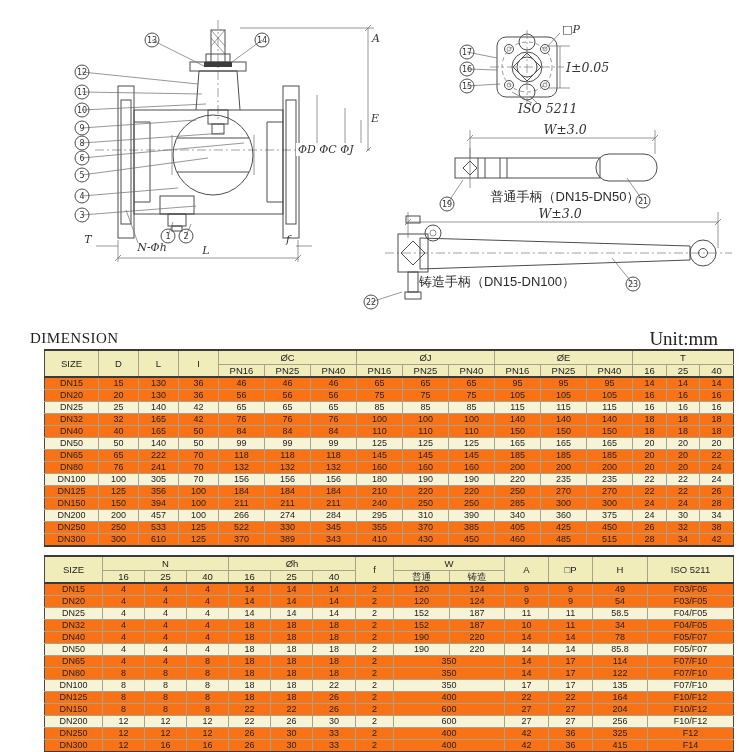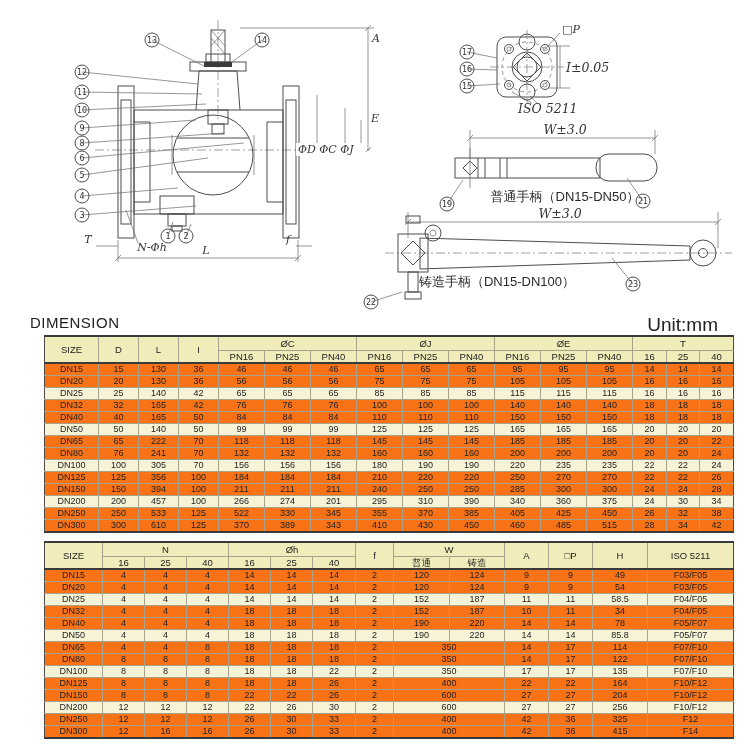--- a/index.html
+++ b/index.html
@@ -14,22 +14,22 @@
   svg .cl { stroke:#7a7a7a; stroke-width:0.7; fill:none; stroke-dasharray:9 3 2 3; }
   svg .dash { stroke:#6a6a6a; stroke-width:0.7; fill:none; stroke-dasharray:4 3; }
   svg .fillw { fill:#ffffff; }
   svg .dark { fill:#3c3c3c; stroke:none; }
   svg .dtxt { font-family:"DejaVu Serif", serif; font-style:italic; font-size:11px; fill:#333; }
   svg .dtxt-lg { font-family:"DejaVu Serif", serif; font-style:italic; font-size:12.5px; fill:#333; }
   svg .cap { font-family:"Liberation Sans", sans-serif; font-size:13px; fill:#2a2a2a; }
   svg .btxt { font-family:"DejaVu Sans", sans-serif; font-size:8px; fill:#333; }
 
   .section-bar {
-    width:688px; margin:2px 0 0 30px; height:21px;
-    display:flex; justify-content:space-between; align-items:flex-start;
+    width:688px; margin:16px 0 0 30px; height:21px;
+    display:flex; justify-content:space-between; align-items:center;font-family:Liberation Serif, serif;
   }
   .section-title { font-size:15px; letter-spacing:0.5px; color:#222; }
   .unit-label { font-size:19px; color:#222; }
 
   table.spec {
     border-collapse:collapse; table-layout:fixed;
     margin-left:44px; background:#f97316;
     border:1px solid #4a4a4a; border-top:2px solid #3a3a3a; border-bottom:2.5px solid #3a3a3a;
     font-size:9px;
   }
@@ -540,21 +540,21 @@
         <td>24</td>
         <td>28</td>
       </tr>
       <tr class="hl">
         <td>DN200</td>
         <td>200</td>
         <td>457</td>
         <td>100</td>
         <td>266</td>
         <td>274</td>
-        <td>201</td>
+        <td>284</td>
         <td>295</td>
         <td>310</td>
         <td>390</td>
         <td>340</td>
         <td>360</td>
         <td>375</td>
         <td>24</td>
         <td>30</td>
         <td>34</td>
       </tr>

